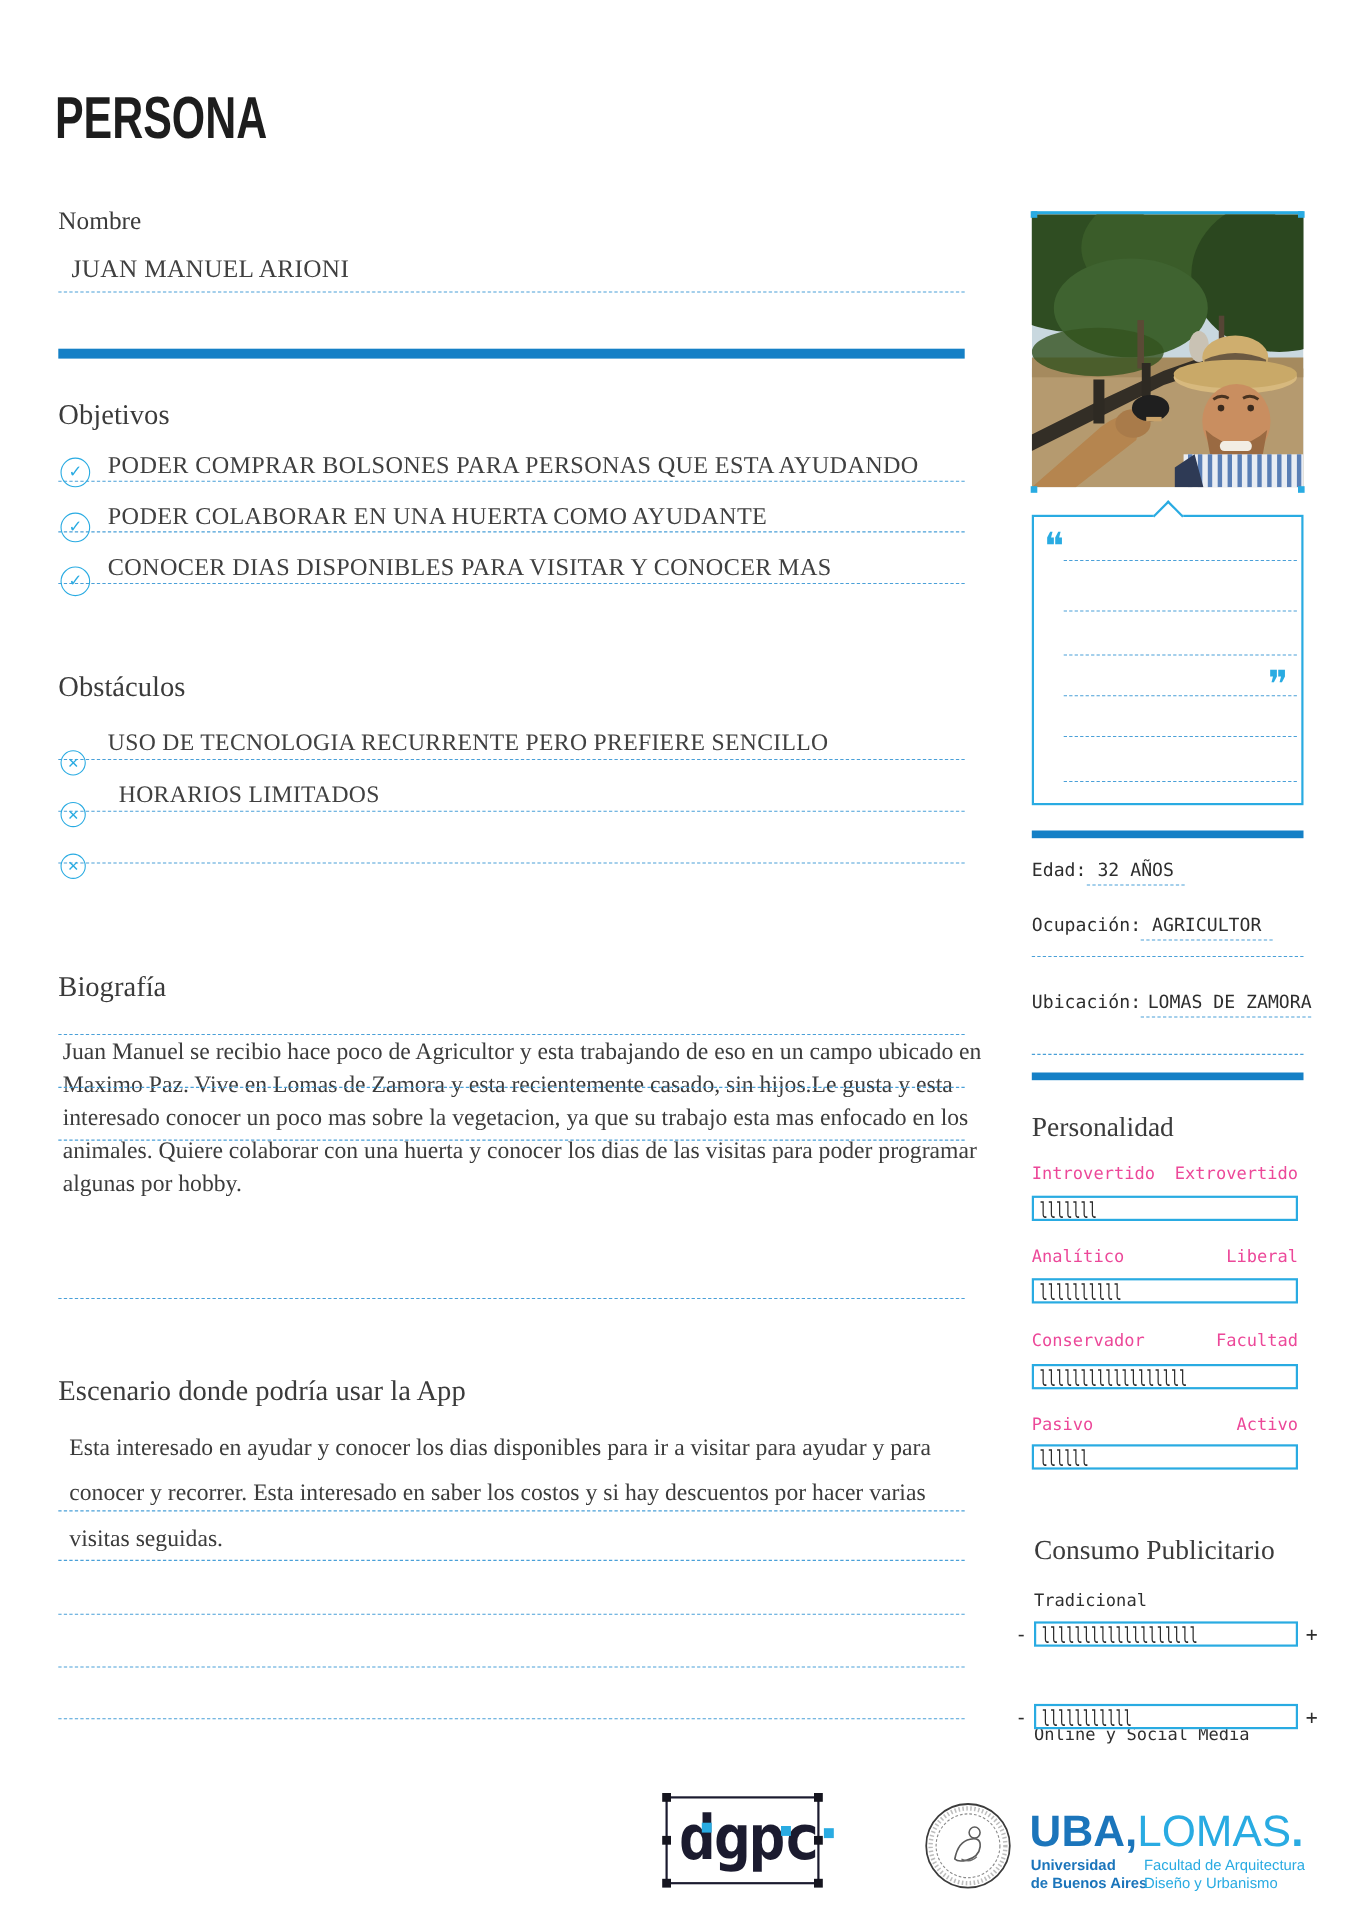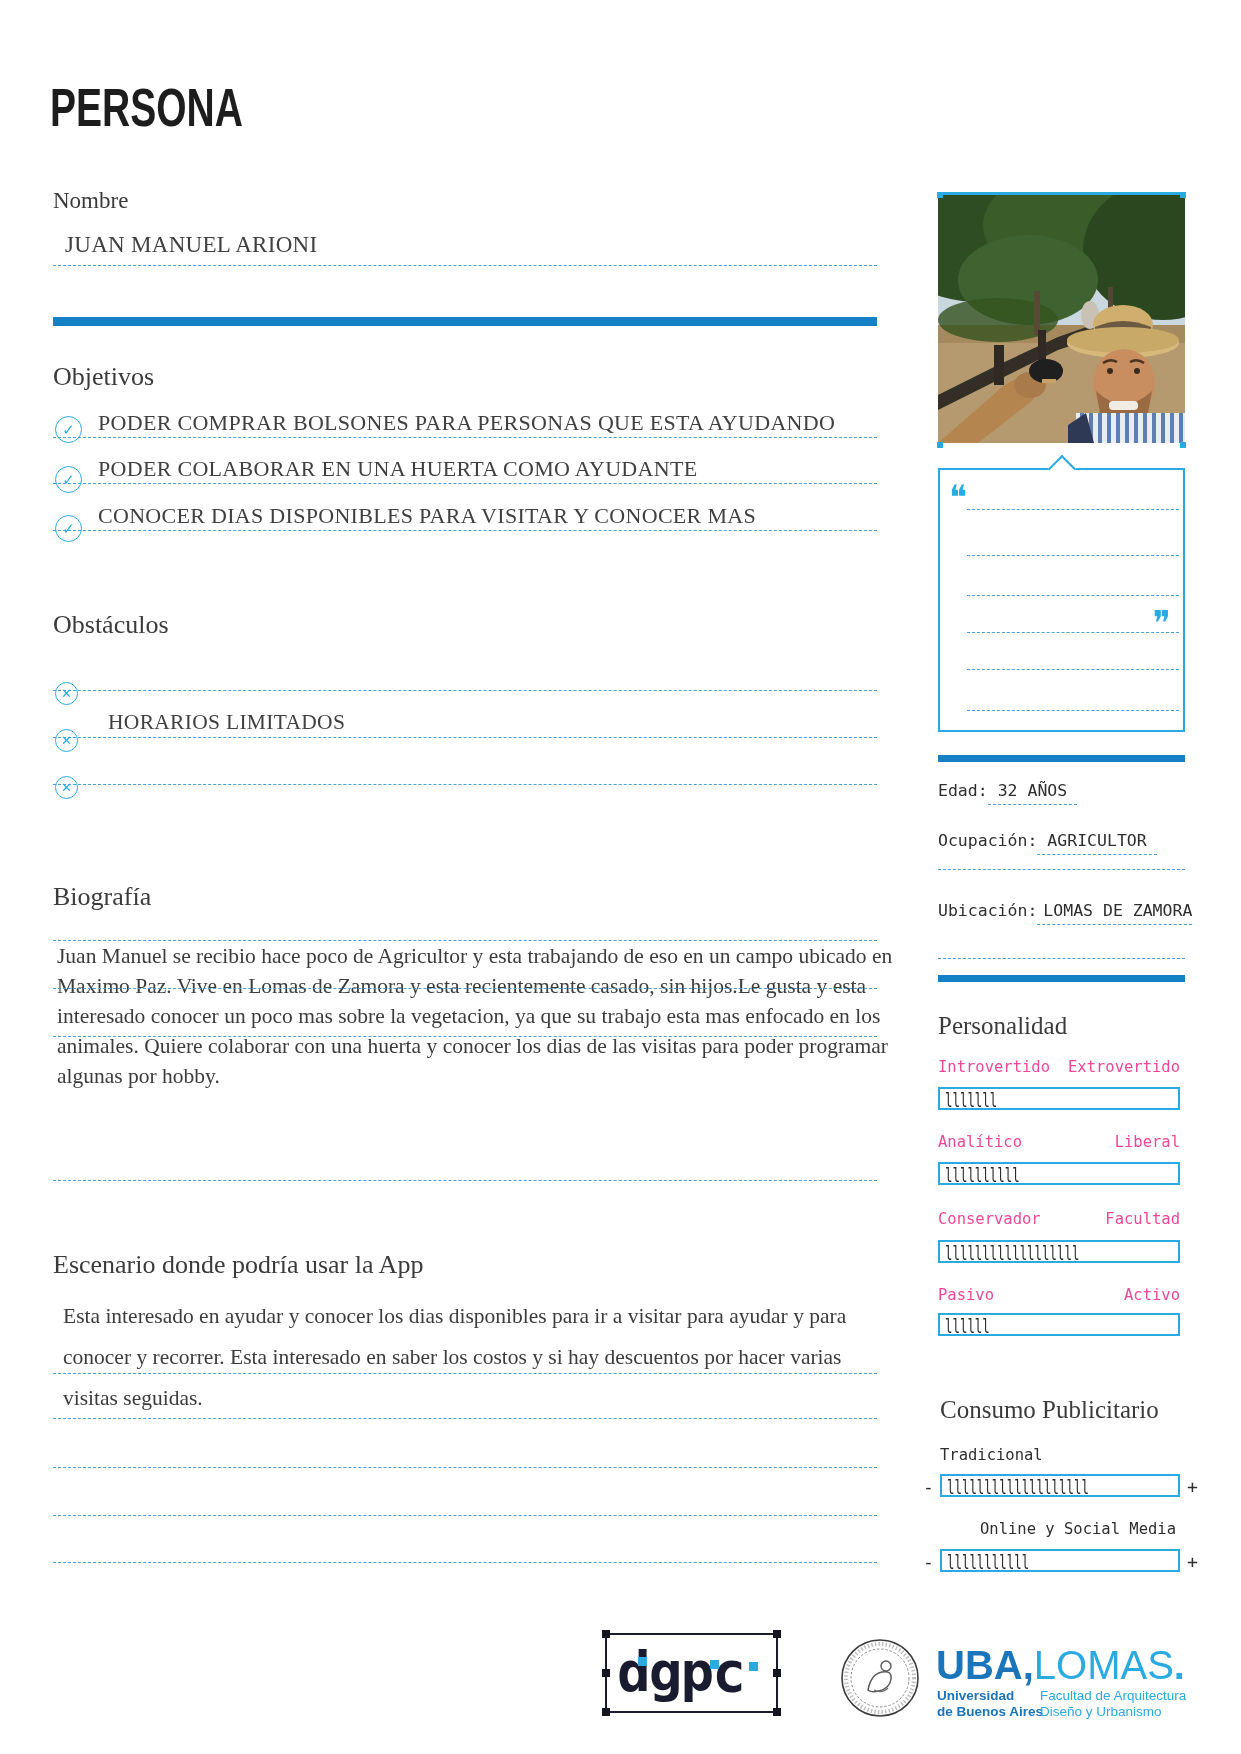--- a/index.html
+++ b/index.html
@@ -55,21 +55,21 @@
   
   .scale-labels{position:absolute;left:938px;width:242px;display:flex;justify-content:space-between;
                 font-family:"DejaVu Sans Mono",monospace;font-size:15.5px;color:#ec4899;}
   .scale-label{position:absolute;left:940px;font-family:"DejaVu Sans Mono",monospace;font-size:15.5px;color:#2e2e2e;}
   .scale-box{position:absolute;left:938px;width:238px;height:19px;border:2px solid #29ABE2;background:#fff;}
   .scale-fill{position:absolute;left:5px;top:0px;font-family:"DejaVu Sans Mono",monospace;font-size:20px;
               line-height:22px;color:#2b2b2b;transform:scaleX(.62);transform-origin:left top;white-space:nowrap;}
   .pm{position:absolute;font-family:"DejaVu Sans Mono",monospace;font-size:18px;color:#2e2e2e;}
 
   
-  .dgpc-box{left:605px;top:1633px;width:173px;height:80px;border:2px solid #1b1b2f;box-sizing:border-box;}
+  .dgpc-box{left:605px;top:1633px;width:140px;height:80px;border:2px solid #1b1b2f;box-sizing:border-box;}
   .dgpc-box .word{position:absolute;left:10px;top:4px;font-family:"DejaVu Sans Mono",monospace;
                   font-weight:700;font-size:56px;letter-spacing:-2px;color:#1b1b2f;}
   .sel-handle{position:absolute;width:8px;height:8px;background:#15151f;}
   .px{position:absolute;width:9px;height:9px;background:#29ABE2;}
   .uba-title{left:936px;top:1645px;font-family:"Liberation Sans",sans-serif;font-size:40px;line-height:40px;white-space:nowrap;}
   .uba-bold{font-weight:800;color:#1b75bb;}
   .uba-light{font-weight:400;color:#29ABE2;}
   .uba-dot{font-weight:800;color:#29ABE2;}
   .uba-col{position:absolute;top:1688px;font-family:"Liberation Sans",sans-serif;font-size:13.5px;line-height:15.5px;}
   .col1{left:937px;font-weight:700;color:#1b75bb;}
@@ -100,20 +100,21 @@
   </div>
   <div class="fill-row" style="top:503px;height:27px;">
     <span class="circle-icon check" style="top:12px;">✓</span>
     <span class="txt caps-item">CONOCER DIAS DISPONIBLES PARA VISITAR Y CONOCER MAS</span>
   </div>
 
   <div class="abs sec-heading" style="left:53px;top:610px;">Obstáculos</div>
 
   <div class="fill-row" style="top:663px;height:27px;">
     <span class="circle-icon cross">✕</span>
+    <span class="txt caps-item" style="font-size:21.5px;">USO DE TECNOLOGIA RECURRENTE PERO PREFIERE SENCILLO</span>
   </div>
   <div class="fill-row" style="top:710px;height:27px;">
     <span class="circle-icon cross">✕</span>
     <span class="txt caps-item" style="font-size:21.5px;padding-left:55px;">HORARIOS LIMITADOS</span>
   </div>
   <div class="fill-row" style="top:757px;height:27px;">
     <span class="circle-icon cross">✕</span>
   </div>
 
   <div class="abs sec-heading" style="left:53px;top:882px;">Biografía</div>
@@ -252,21 +253,21 @@
 
   <div class="abs sec-heading" style="left:940px;top:1396px;font-size:25px;">Consumo Publicitario</div>
 
   <div class="scale-label" style="top:1446px;">Tradicional</div>
   <span class="pm" style="left:923px;top:1476px;">-</span>
   <div class="scale-box" style="left:940px;top:1474px;width:236px;">
     <div class="scale-fill">lllllllllllllllllll</div>
   </div>
   <span class="pm" style="left:1187px;top:1476px;">+</span>
 
-  <div class="scale-label" style="top:1520px;margin-left:40px;">Online y Social Media</div>
+  <div class="scale-label" style="top:1568px;">Online y Social Media</div>
   <span class="pm" style="left:923px;top:1551px;">-</span>
   <div class="scale-box" style="left:940px;top:1549px;width:236px;">
     <div class="scale-fill">lllllllllll</div>
   </div>
   <span class="pm" style="left:1187px;top:1551px;">+</span>
 
   <div class="abs dgpc-box">
     <span class="word">dgpc</span>
     <span class="px" style="left:31px;top:22px;"></span>
     <span class="px" style="left:103px;top:25px;"></span>

